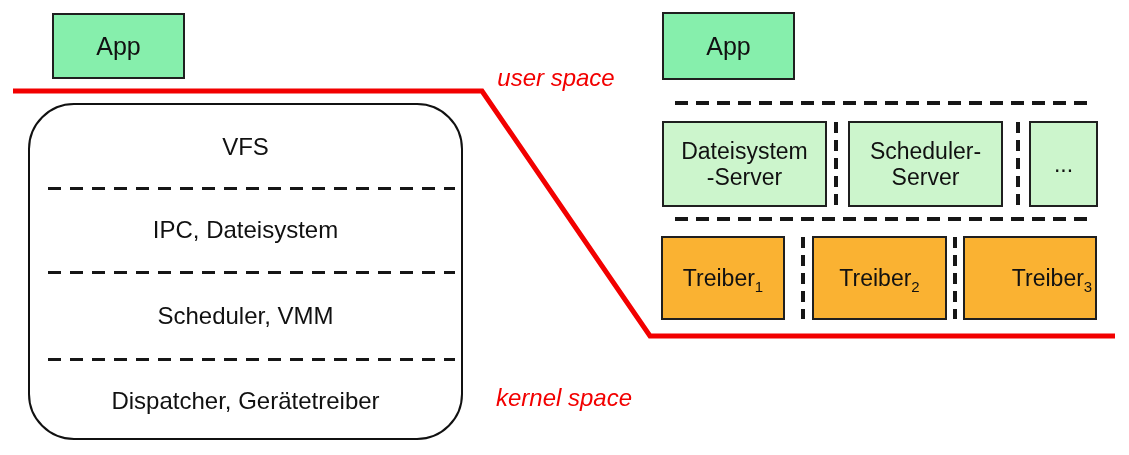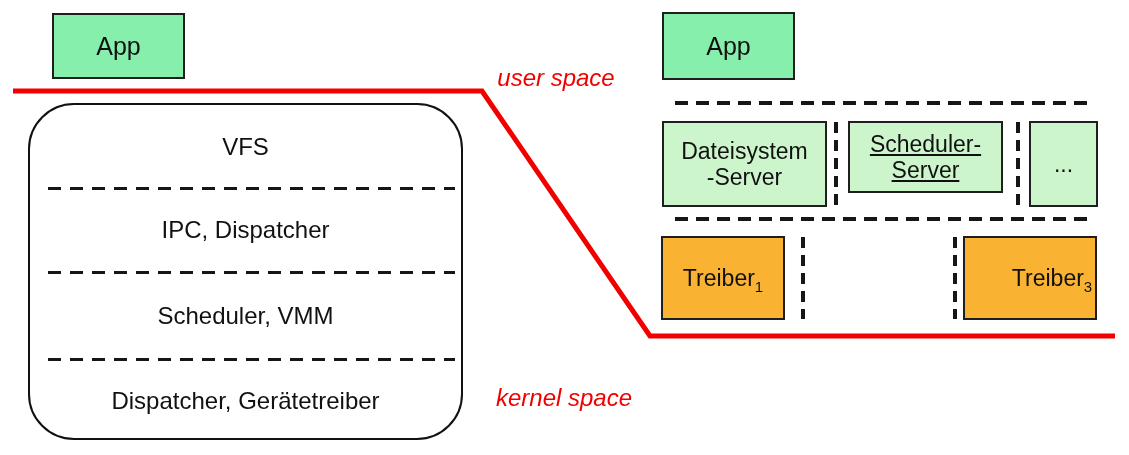--- a/index.html
+++ b/index.html
@@ -83,55 +83,58 @@
   <div class="space-label" style="left:486px; top:44px; width:140px;">user space</div>
   <div class="space-label" style="left:482px; top:364px; width:164px;">kernel space</div>
 
   <div class="box app-box" style="left:52px; top:13px; width:133px; height:66px;">
     <span>App</span>
   </div>
 
   <div class="box rounded-big" style="left:28px; top:103px; width:435px; height:337px;">
     <div class="mono-section" style="top:0; height:83px;">VFS</div>
     <div class="hdash-thin" style="left:18px; right:6px; top:82px; position:absolute;"></div>
-    <div class="mono-section" style="top:83px; height:84px;">IPC, Dispatcher</div>
+    <div class="mono-section" style="top:83px; height:84px;">IPC, Dateisystem</div>
     <div class="hdash-thin" style="left:18px; right:6px; top:166px; position:absolute;"></div>
     <div class="mono-section" style="top:167px; height:87px;">Scheduler, VMM</div>
     <div class="hdash-thin" style="left:18px; right:6px; top:253px; position:absolute;"></div>
     <div class="mono-section" style="top:254px; height:83px;">Dispatcher, Gerätetreiber</div>
   </div>
 
   <div class="box app-box" style="left:662px; top:12px; width:133px; height:68px;">
     <span>App</span>
   </div>
 
   <div class="hdash" style="left:675px; top:101px; width:415px;"></div>
   <div class="hdash" style="left:675px; top:217px; width:415px;"></div>
 
   <div class="box green-box" style="left:662px; top:121px; width:165px; height:86px;">
     <span>
       <span>Dateisystem</span><br>
       <span>-Server</span>
     </span>
   </div>
   <div class="vdash" style="left:834px; top:122px; height:84px;"></div>
-  <div class="box green-box" style="left:848px; top:121px; width:155px; height:72px;text-decoration:underline;">
+  <div class="box green-box" style="left:848px; top:121px; width:155px; height:86px;">
     <span>
       <span>Scheduler-</span><br>
       <span>Server</span>
     </span>
   </div>
   <div class="vdash" style="left:1016px; top:122px; height:84px;"></div>
   <div class="box green-box" style="left:1029px; top:121px; width:69px; height:86px;">
     <span>...</span>
   </div>
 
   <div class="box orange-box" style="left:661px; top:236px; width:124px; height:84px;">
     <span><span>Treiber</span><sub>1</sub></span>
   </div>
   <div class="vdash" style="left:801px; top:237px; height:82px;"></div>
+  <div class="box orange-box" style="left:812px; top:236px; width:135px; height:84px;">
+    <span><span>Treiber</span><sub>2</sub></span>
+  </div>
   <div class="vdash" style="left:953px; top:237px; height:82px;"></div>
   <div class="box orange-box" style="left:963px; top:236px; width:134px; height:84px;padding-left:44px;">
     <span><span>Treiber</span><sub>3</sub></span>
   </div>
 
 
 </div>
 
 </body></html>

